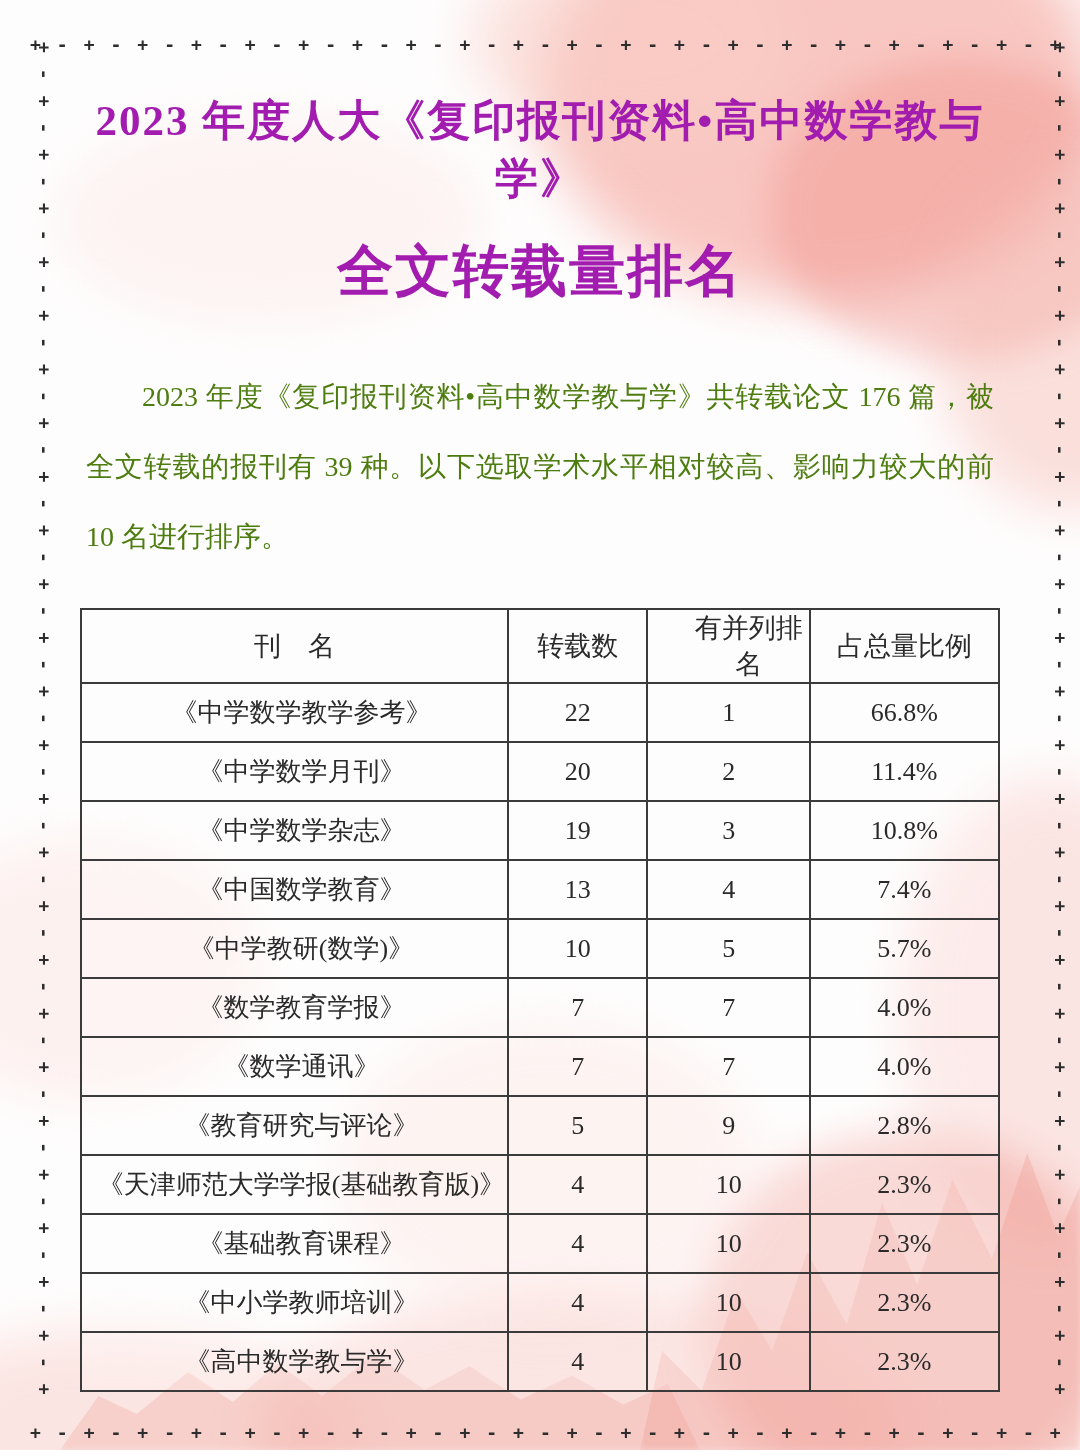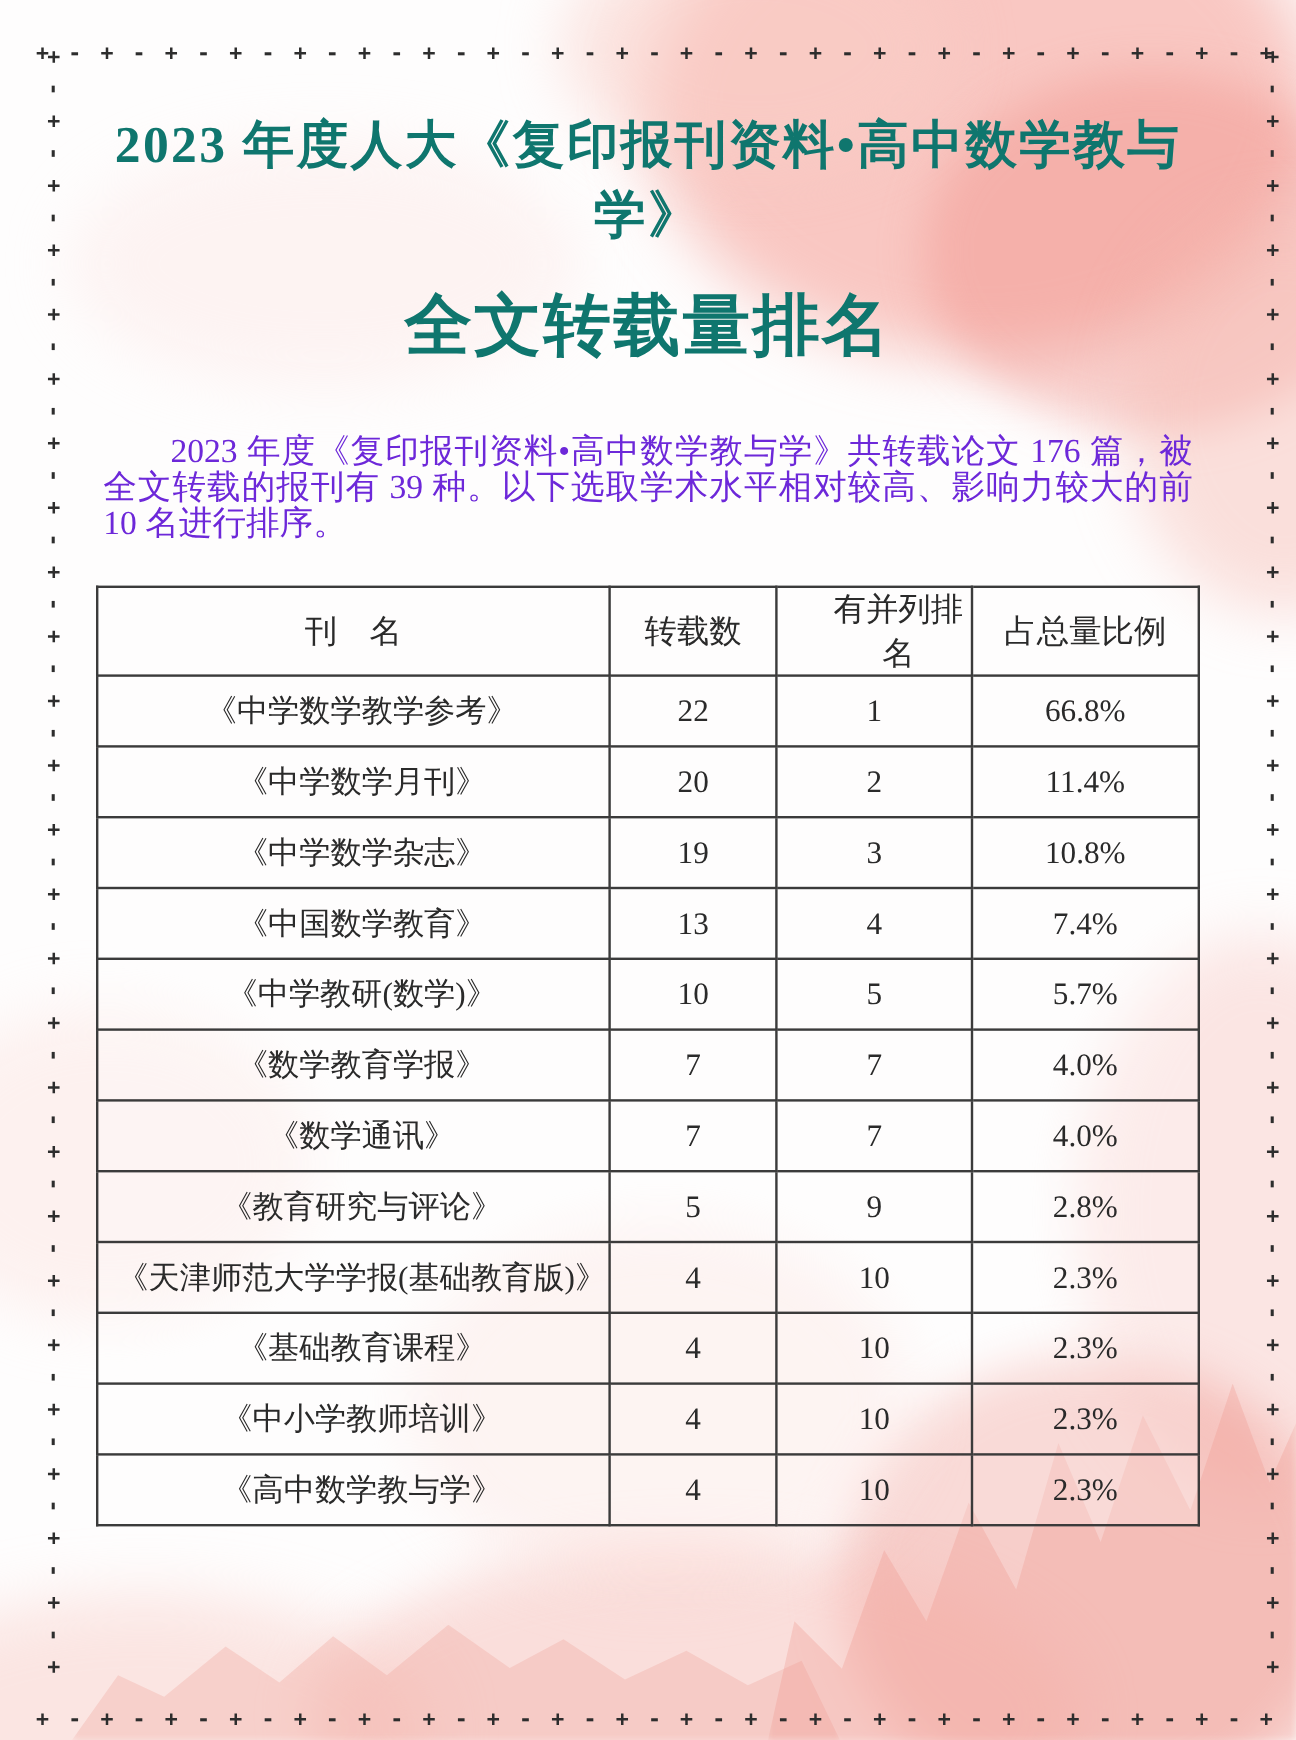--- a/index.html
+++ b/index.html
@@ -48,30 +48,30 @@
   }
   .stitch.top    { left:30px; right:4px; top:34px; }
   .stitch.bottom { left:30px; right:4px; top:1422px; }
   .stitch.vert   { width:1356px; transform-origin:0 0; transform:rotate(90deg); }
   .stitch.left   { left:55px;  top:42px; }
   .stitch.right  { left:1071px; top:42px; }
 
   
   .content { position:relative; z-index:2; padding:0 80px; }
   .title-line {
-    text-align:center; font-weight:bold; color:#0f766e;
+    text-align:center; font-weight:bold; color:#a21caf;
     letter-spacing:2px;
   }
   .title-line.l1 { padding-top:92px; font-size:43px; }
   .title-line.l2 { margin-top:26px;  font-size:56px; }
   .intro {
     margin:52px 6px 0 6px;
-    font-size:28px; line-height:30px;
+    font-size:28px; line-height:70px;
     text-align:justify; text-indent:2em;
-    color:#6d28d9;
+    color:#4d7c0f;
   }
   table.rank {
     margin-top:36px; width:100%;
     border-collapse:collapse; table-layout:fixed;
     background:rgba(255,255,255,0.25);
   }
   table.rank th, table.rank td {
     border:2px solid #3b3b3b;
     font-weight:normal; font-size:26px; color:#2a2a2a;
     text-align:center; vertical-align:middle;

